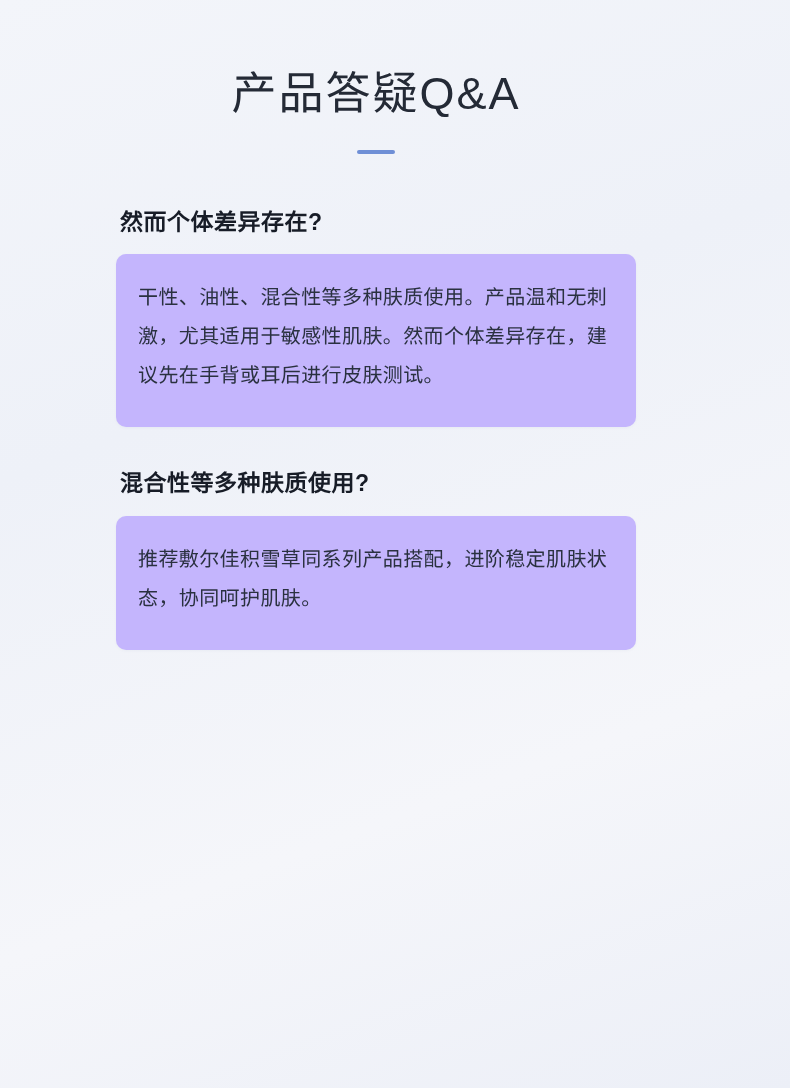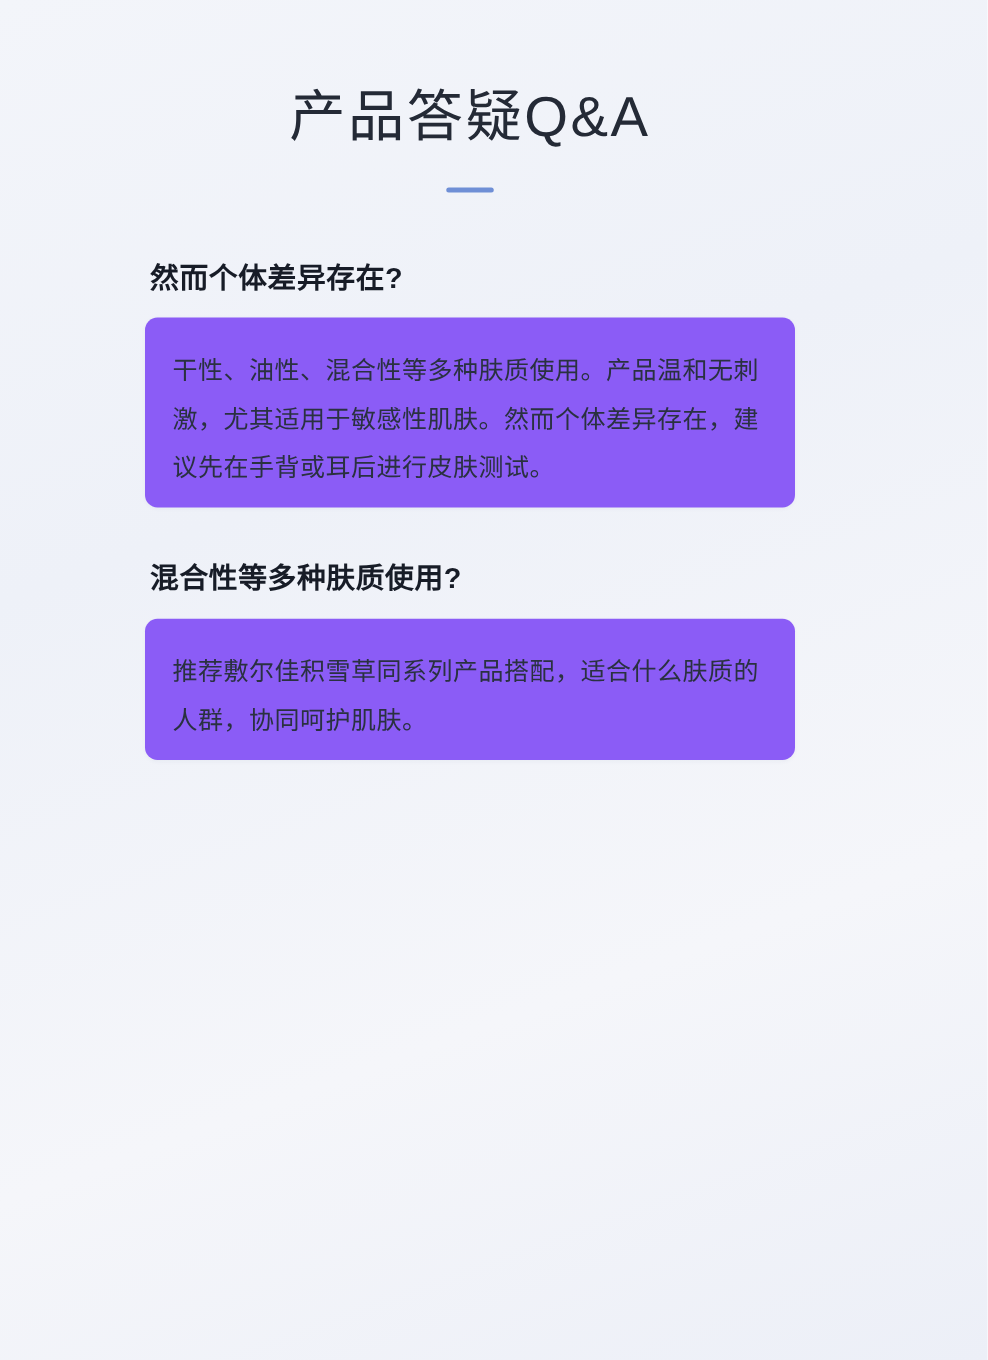--- a/index.html
+++ b/index.html
@@ -58,23 +58,23 @@
   .qa-question {
     margin: 0 0 16px 4px;
     font-size: 23px;
     line-height: 1.4;
     font-weight: 700;
     letter-spacing: 0.5px;
     color: #171c27;
   }
   .qa-answer {
     margin: 0;
-    background: #8b5cf6;
+    background: #c4b5fd;
     border-radius: 10px;
-    padding: 24px 22px 11px 22px;
+    padding: 24px 22px 32px 22px;
     font-size: 20px;
     line-height: 1.95;
     letter-spacing: 0.4px;
     color: #2a3140;
     box-shadow: 0 1px 3px rgba(80, 96, 140, 0.05);
   }
   .qa-answer p {
     margin: 0;
   }
 </style>
@@ -94,19 +94,19 @@
     <section class="qa-item">
       <h2 class="qa-question">然而个体差异存在?</h2>
       <div class="qa-answer">
         <p>干性、油性、混合性等多种肤质使用。产品温和无刺激，尤其适用于敏感性肌肤。然而个体差异存在，建议先在手背或耳后进行皮肤测试。</p>
       </div>
     </section>
 
     <section class="qa-item">
       <h2 class="qa-question">混合性等多种肤质使用?</h2>
       <div class="qa-answer">
-        <p>推荐敷尔佳积雪草同系列产品搭配，适合什么肤质的人群，协同呵护肌肤。</p>
+        <p>推荐敷尔佳积雪草同系列产品搭配，进阶稳定肌肤状态，协同呵护肌肤。</p>
       </div>
     </section>
 
 
   </div>
 </div>
 
 </body></html>

